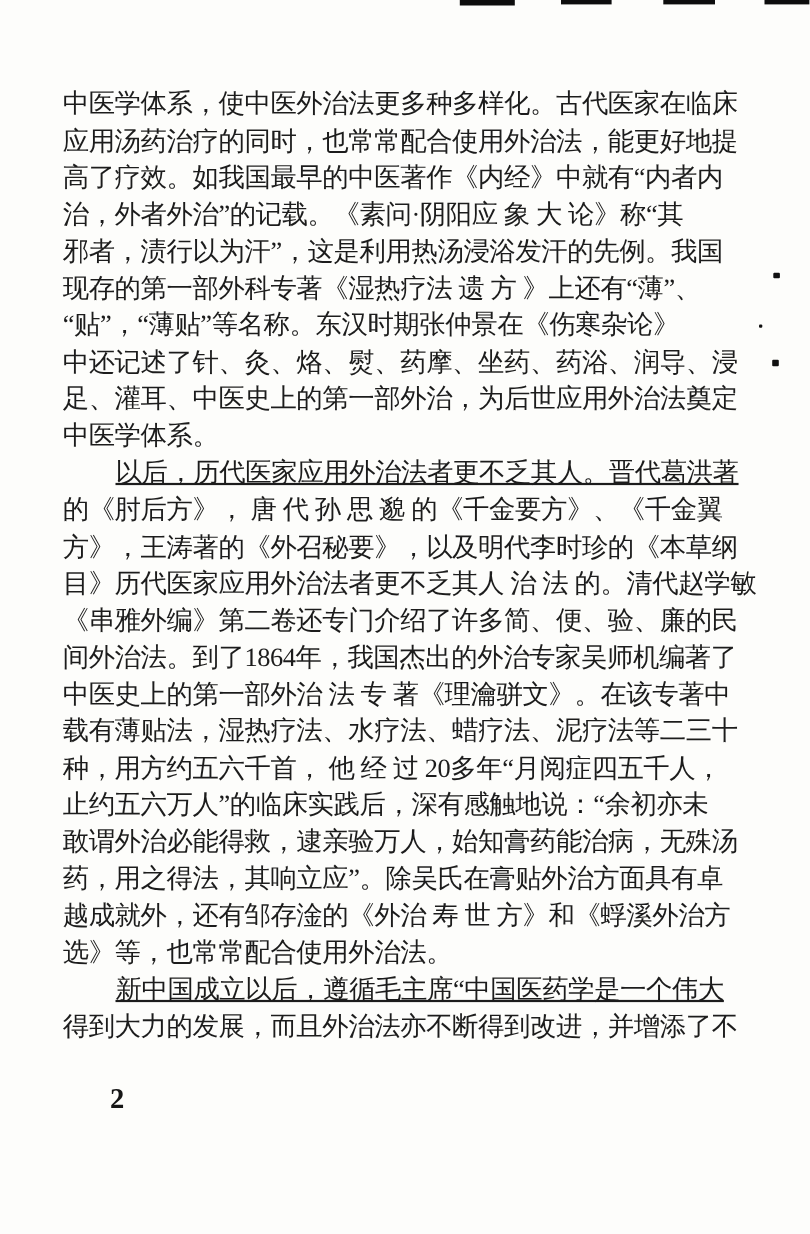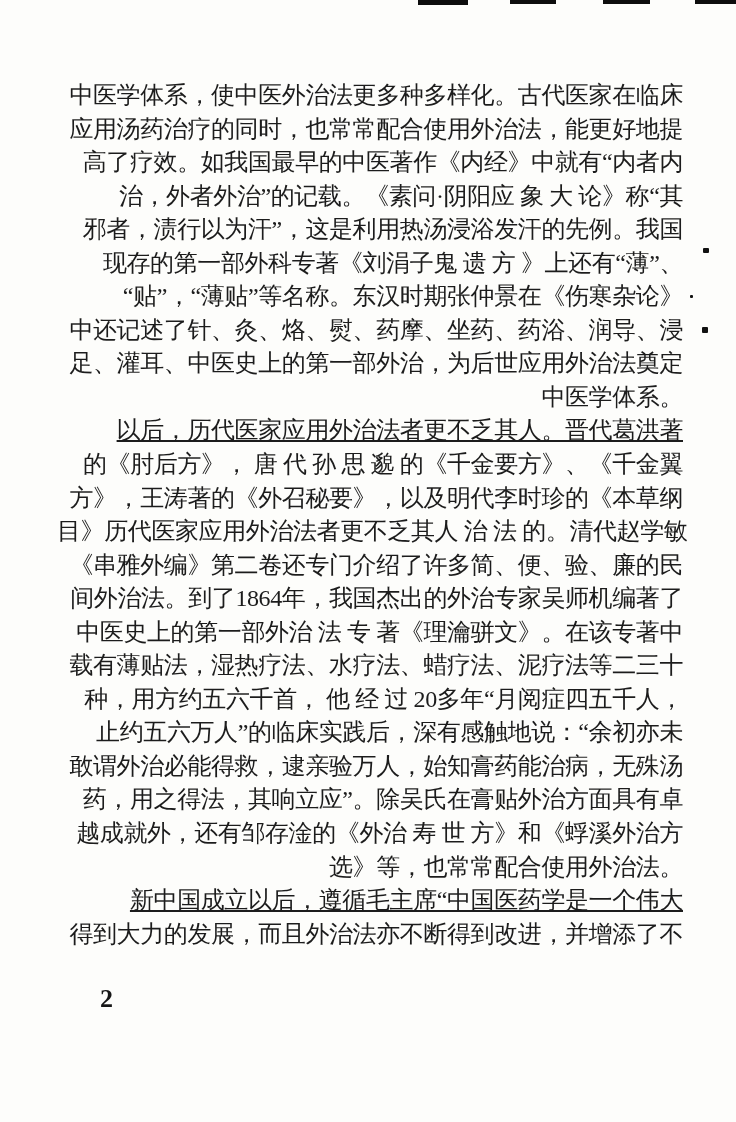--- a/index.html
+++ b/index.html
@@ -24,21 +24,20 @@
     top: 79px;
     width: 626px;
   }
   .line {
     height: 33.55px;
     line-height: 33.55px;
     font-size: 24px;
     color: #1c1c1c;
     white-space: pre;
     letter-spacing: -0.4px;
-    text-align: right;
     -webkit-font-smoothing: none;
   }
   .indent {
     padding-left: 48px;
     text-decoration: underline;
   }
   .page-number {
     position: absolute;
     left: 100px;
     top: 984px;
@@ -79,21 +78,21 @@
   <div class="speck speck1"></div>
   <div class="speck speck2"></div>
   <div class="speck speck3"></div>
 
   <div class="text-block">
     <div class="line">中医学体系，使中医外治法更多种多样化。古代医家在临床</div>
     <div class="line">应用汤药治疗的同时，也常常配合使用外治法，能更好地提</div>
     <div class="line">高了疗效。如我国最早的中医著作《内经》中就有“内者内</div>
     <div class="line">治，外者外治”的记载。《素问·阴阳应 象 大 论》称“其</div>
     <div class="line">邪者，渍行以为汗”，这是利用热汤浸浴发汗的先例。我国</div>
-    <div class="line">现存的第一部外科专著《刘涓子鬼 遗 方 》上还有“薄”、</div>
+    <div class="line">现存的第一部外科专著《湿热疗法 遗 方 》上还有“薄”、</div>
     <div class="line">“贴”，“薄贴”等名称。东汉时期张仲景在《伤寒杂论》</div>
     <div class="line">中还记述了针、灸、烙、熨、药摩、坐药、药浴、润导、浸</div>
     <div class="line">足、灌耳、中医史上的第一部外治，为后世应用外治法奠定</div>
     <div class="line">中医学体系。</div>
     <div class="line indent">以后，历代医家应用外治法者更不乏其人。晋代葛洪著</div>
     <div class="line">的《肘后方》， 唐 代 孙 思 邈 的《千金要方》、《千金翼</div>
     <div class="line">方》，王涛著的《外召秘要》，以及明代李时珍的《本草纲</div>
     <div class="line">目》历代医家应用外治法者更不乏其人 治 法 的。清代赵学敏</div>
     <div class="line">《串雅外编》第二卷还专门介绍了许多简、便、验、廉的民</div>
     <div class="line">间外治法。到了1864年，我国杰出的外治专家吴师机编著了</div>

